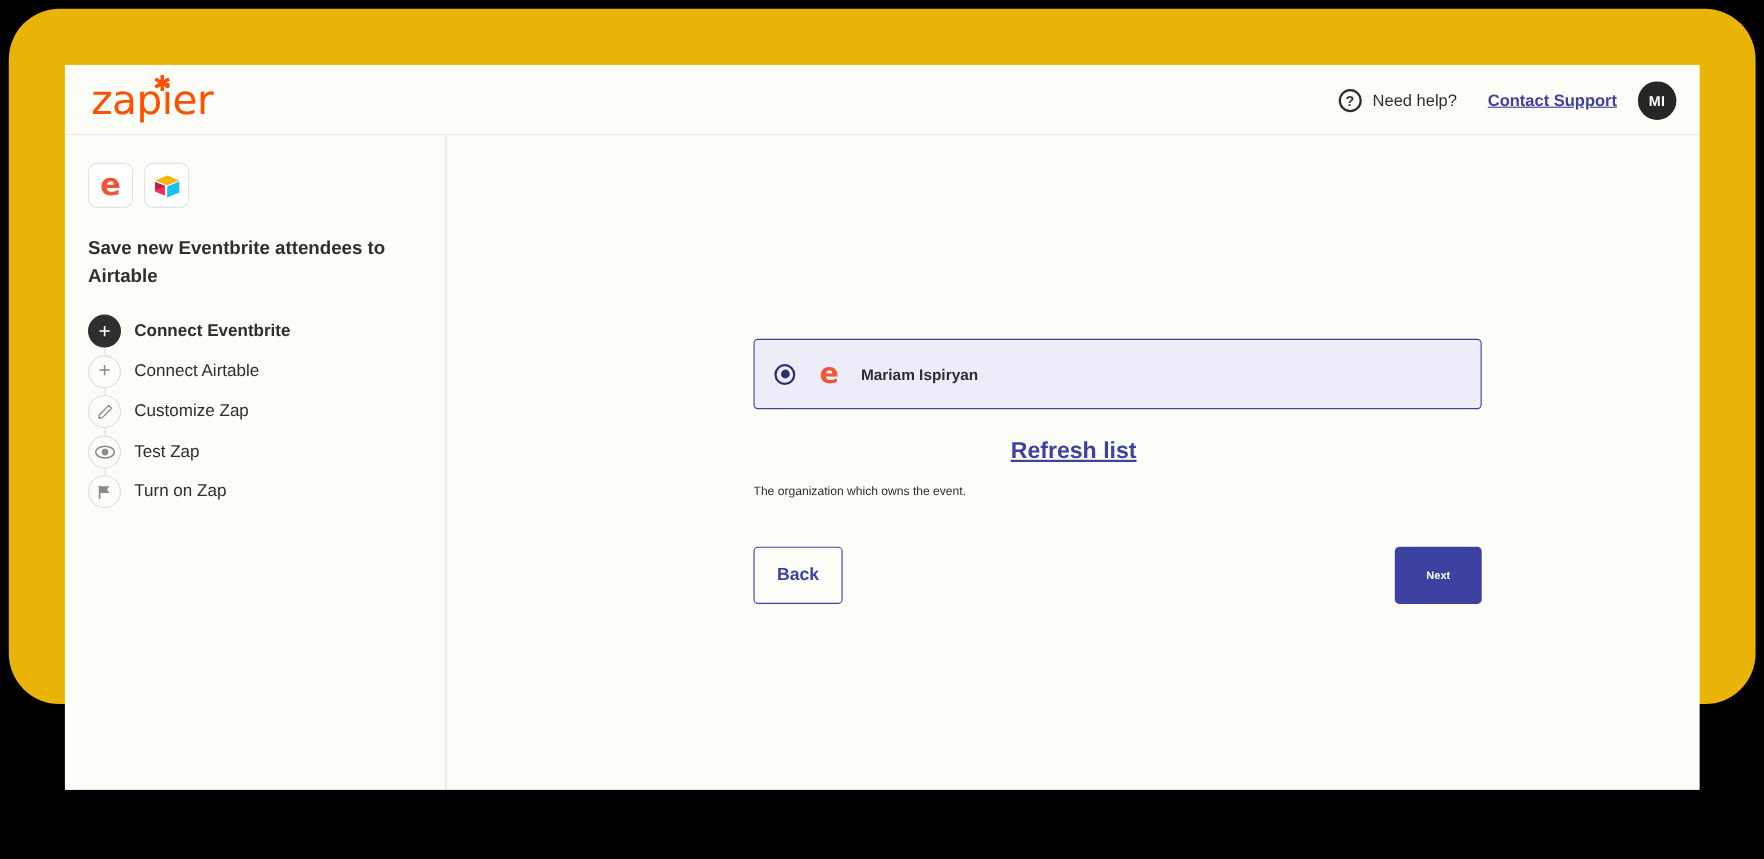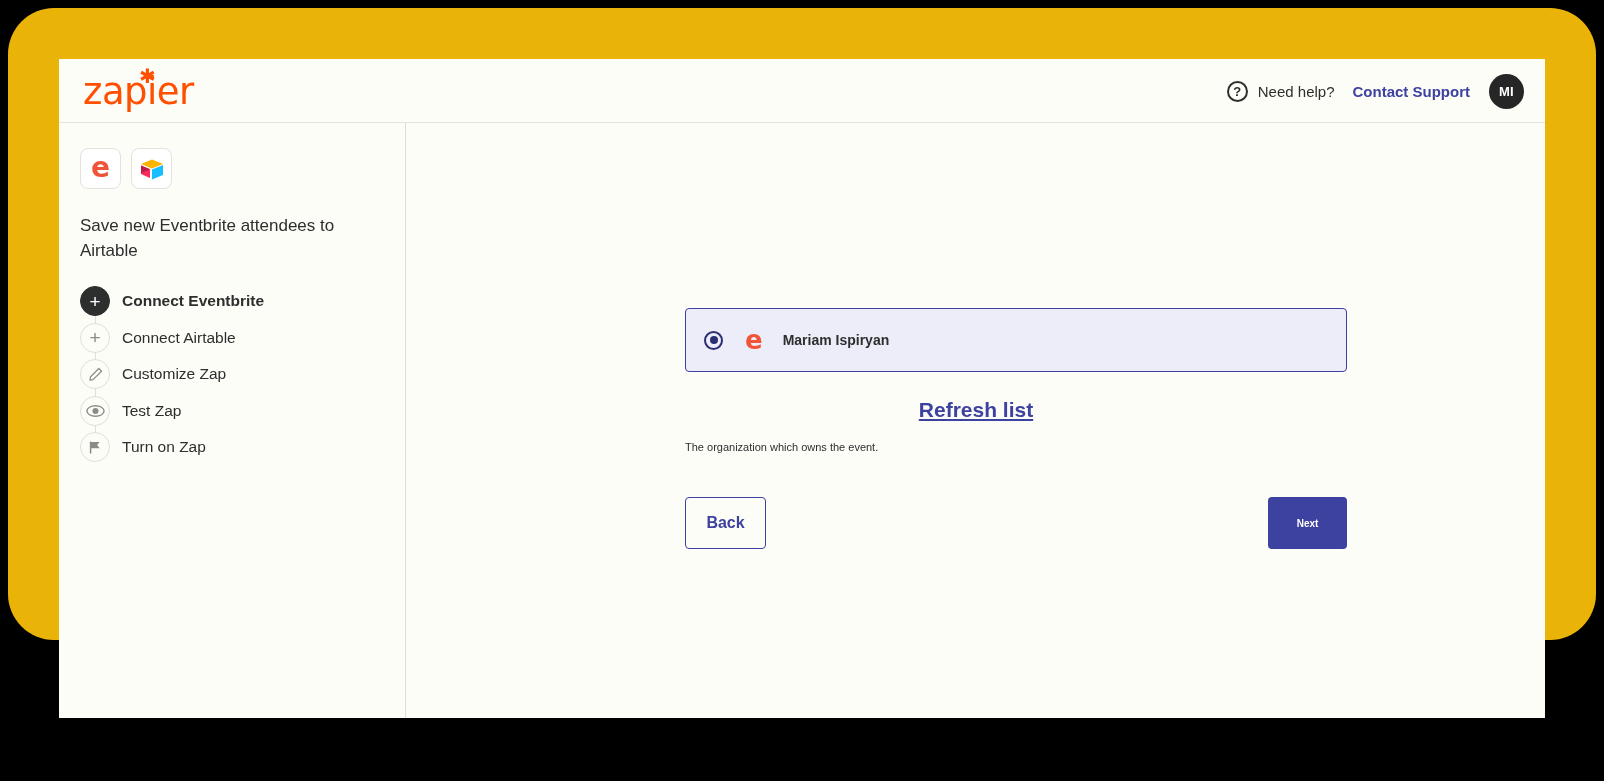--- a/index.html
+++ b/index.html
@@ -90,22 +90,23 @@
     box-sizing: border-box;
   }
   #need-help-text {
     font-size: 15px;
     color: #2e2e2e;
   }
   #contact-support-link {
     font-size: 15px;
     color: #3d41a0;
     font-weight: 700;
+    text-decoration: underline;
     cursor: pointer;
-    margin-left: 8px;
+    margin-left: 18px;
   }
   #avatar {
     width: 35px;
     height: 35px;
     border-radius: 50%;
     background: #262626;
     color: #ffffff;
     font-size: 13px;
     font-weight: 700;
     display: flex;
@@ -152,21 +153,21 @@
     line-height: 28px;
     margin-top: -2px;
   }
 
   #zap-title {
     position: absolute;
     left: 21px;
     top: 90px;
     width: 305px;
     font-size: 17px;
-    font-weight: 400;
+    font-weight: 700;
     color: #2d2e2e;
     line-height: 25px;
   }
 
   #steps {
     position: absolute;
     left: 21px;
     top: 160px;
     width: 310px;
   }

